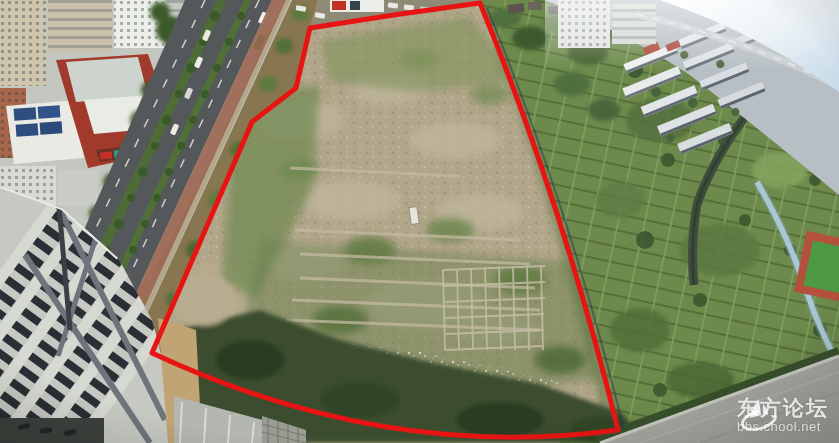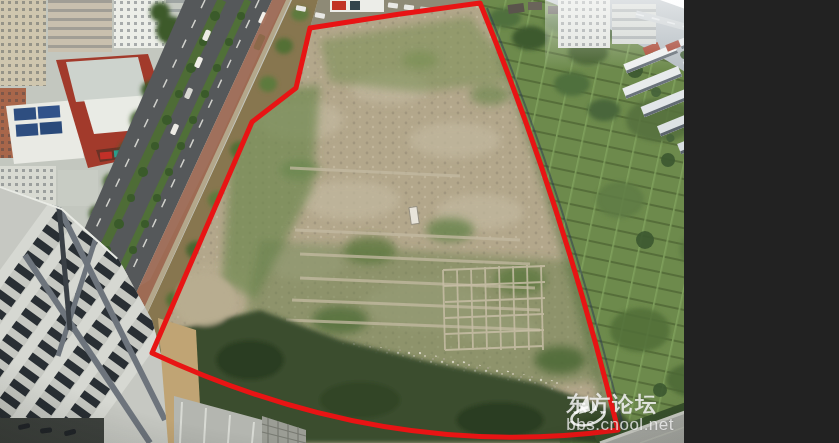--- a/index.html
+++ b/index.html
@@ -1,23 +1,23 @@
 <!DOCTYPE html>
 <html><head>
 <meta charset="utf-8">
 <style>
   html,body{margin:0;padding:0;background:#222;}
-  .stage{position:relative;width:684px;height:443px;overflow:hidden;
+  .stage{position:relative;width:839px;height:443px;overflow:hidden;
          font-family:"Liberation Sans","DejaVu Sans",sans-serif;background:#737373;}
   .stage svg{position:absolute;left:0;top:0;display:block;}
   .watermark{position:absolute;right:10px;bottom:10px;display:flex;align-items:center;gap:5px;
              color:rgba(255,255,255,0.80);text-shadow:0 0 2px rgba(90,90,90,0.45);pointer-events:none;}
   .wm-col{display:flex;flex-direction:column;line-height:1;}
   .wm-title{font-size:21px;font-weight:bold;letter-spacing:2px;}
-  .wm-url{font-size:17px;margin-top:2px;letter-spacing:0.5px;color:rgba(255,255,255,0.72);}
+  .wm-url{font-size:13px;margin-top:2px;letter-spacing:0.5px;color:rgba(255,255,255,0.72);}
 </style>
 </head>
 <body>
 
 <div class="stage">
 <svg width="839" height="443" viewBox="0 0 839 443" xmlns="http://www.w3.org/2000/svg">
 <defs>
   <linearGradient id="skyg" x1="660" y1="0" x2="839" y2="95" gradientUnits="userSpaceOnUse">
     <stop offset="0" stop-color="#ffffff"></stop>
           <stop offset="0.6" stop-color="#e2ecf2"></stop>

